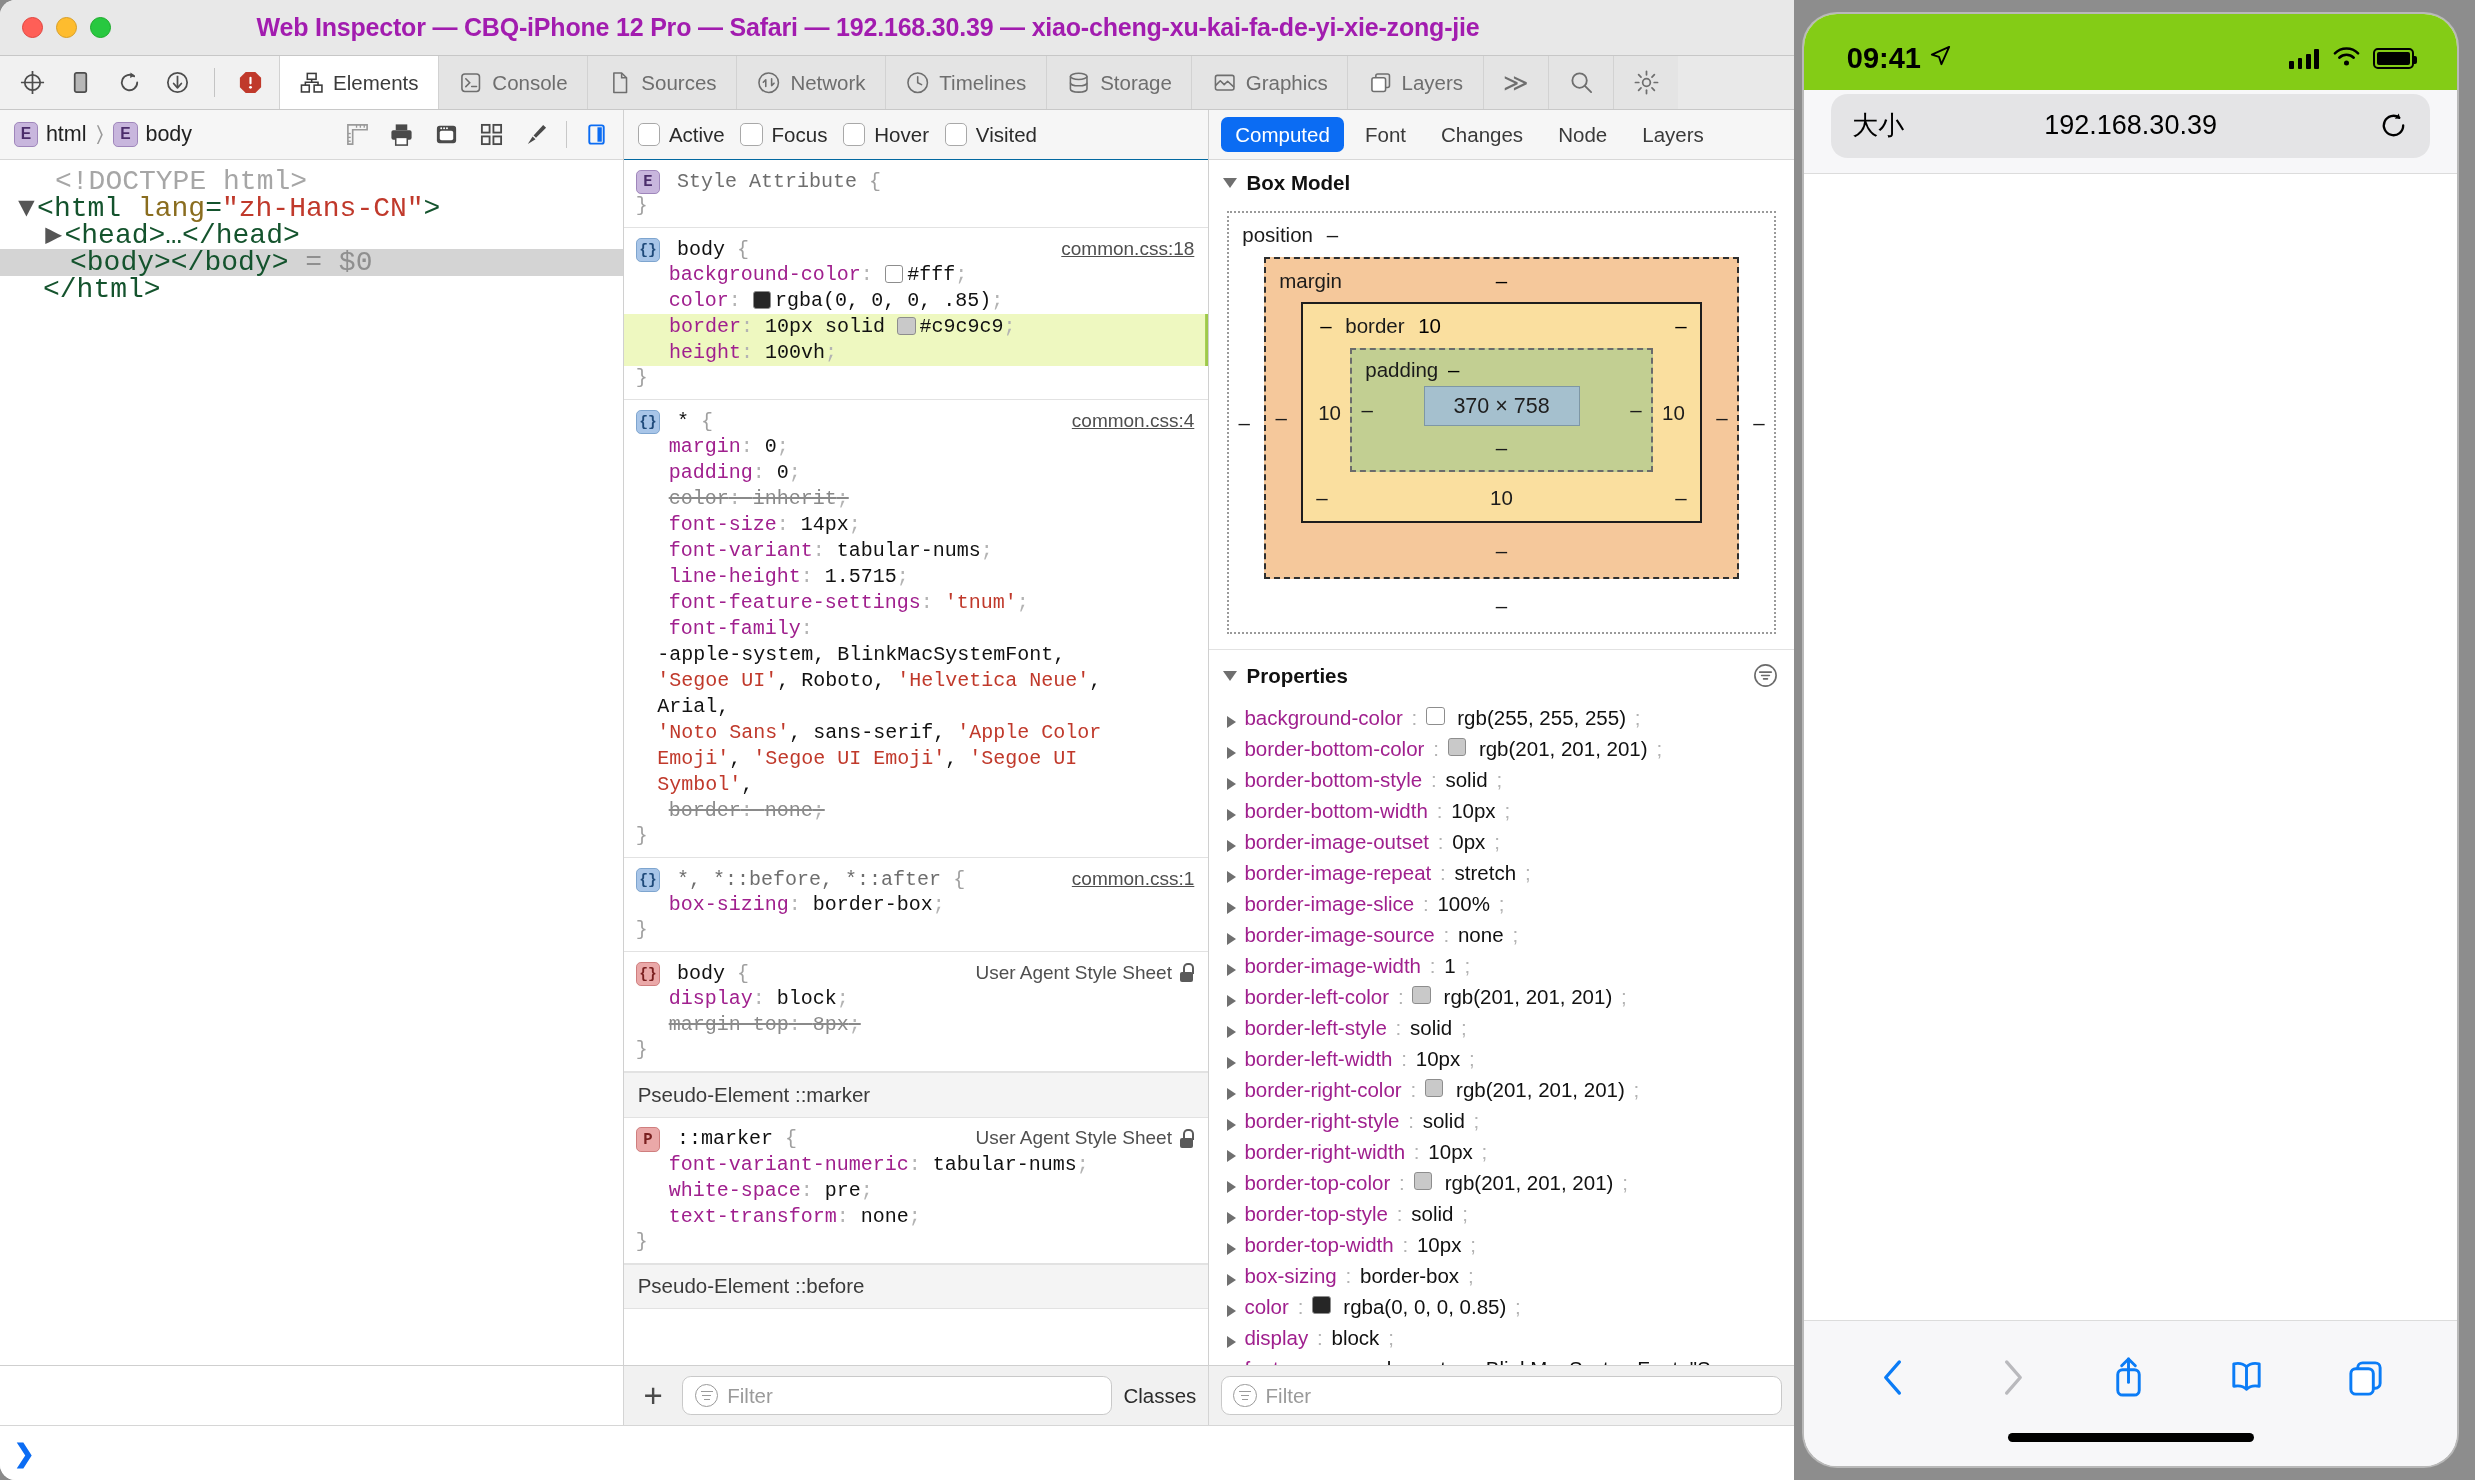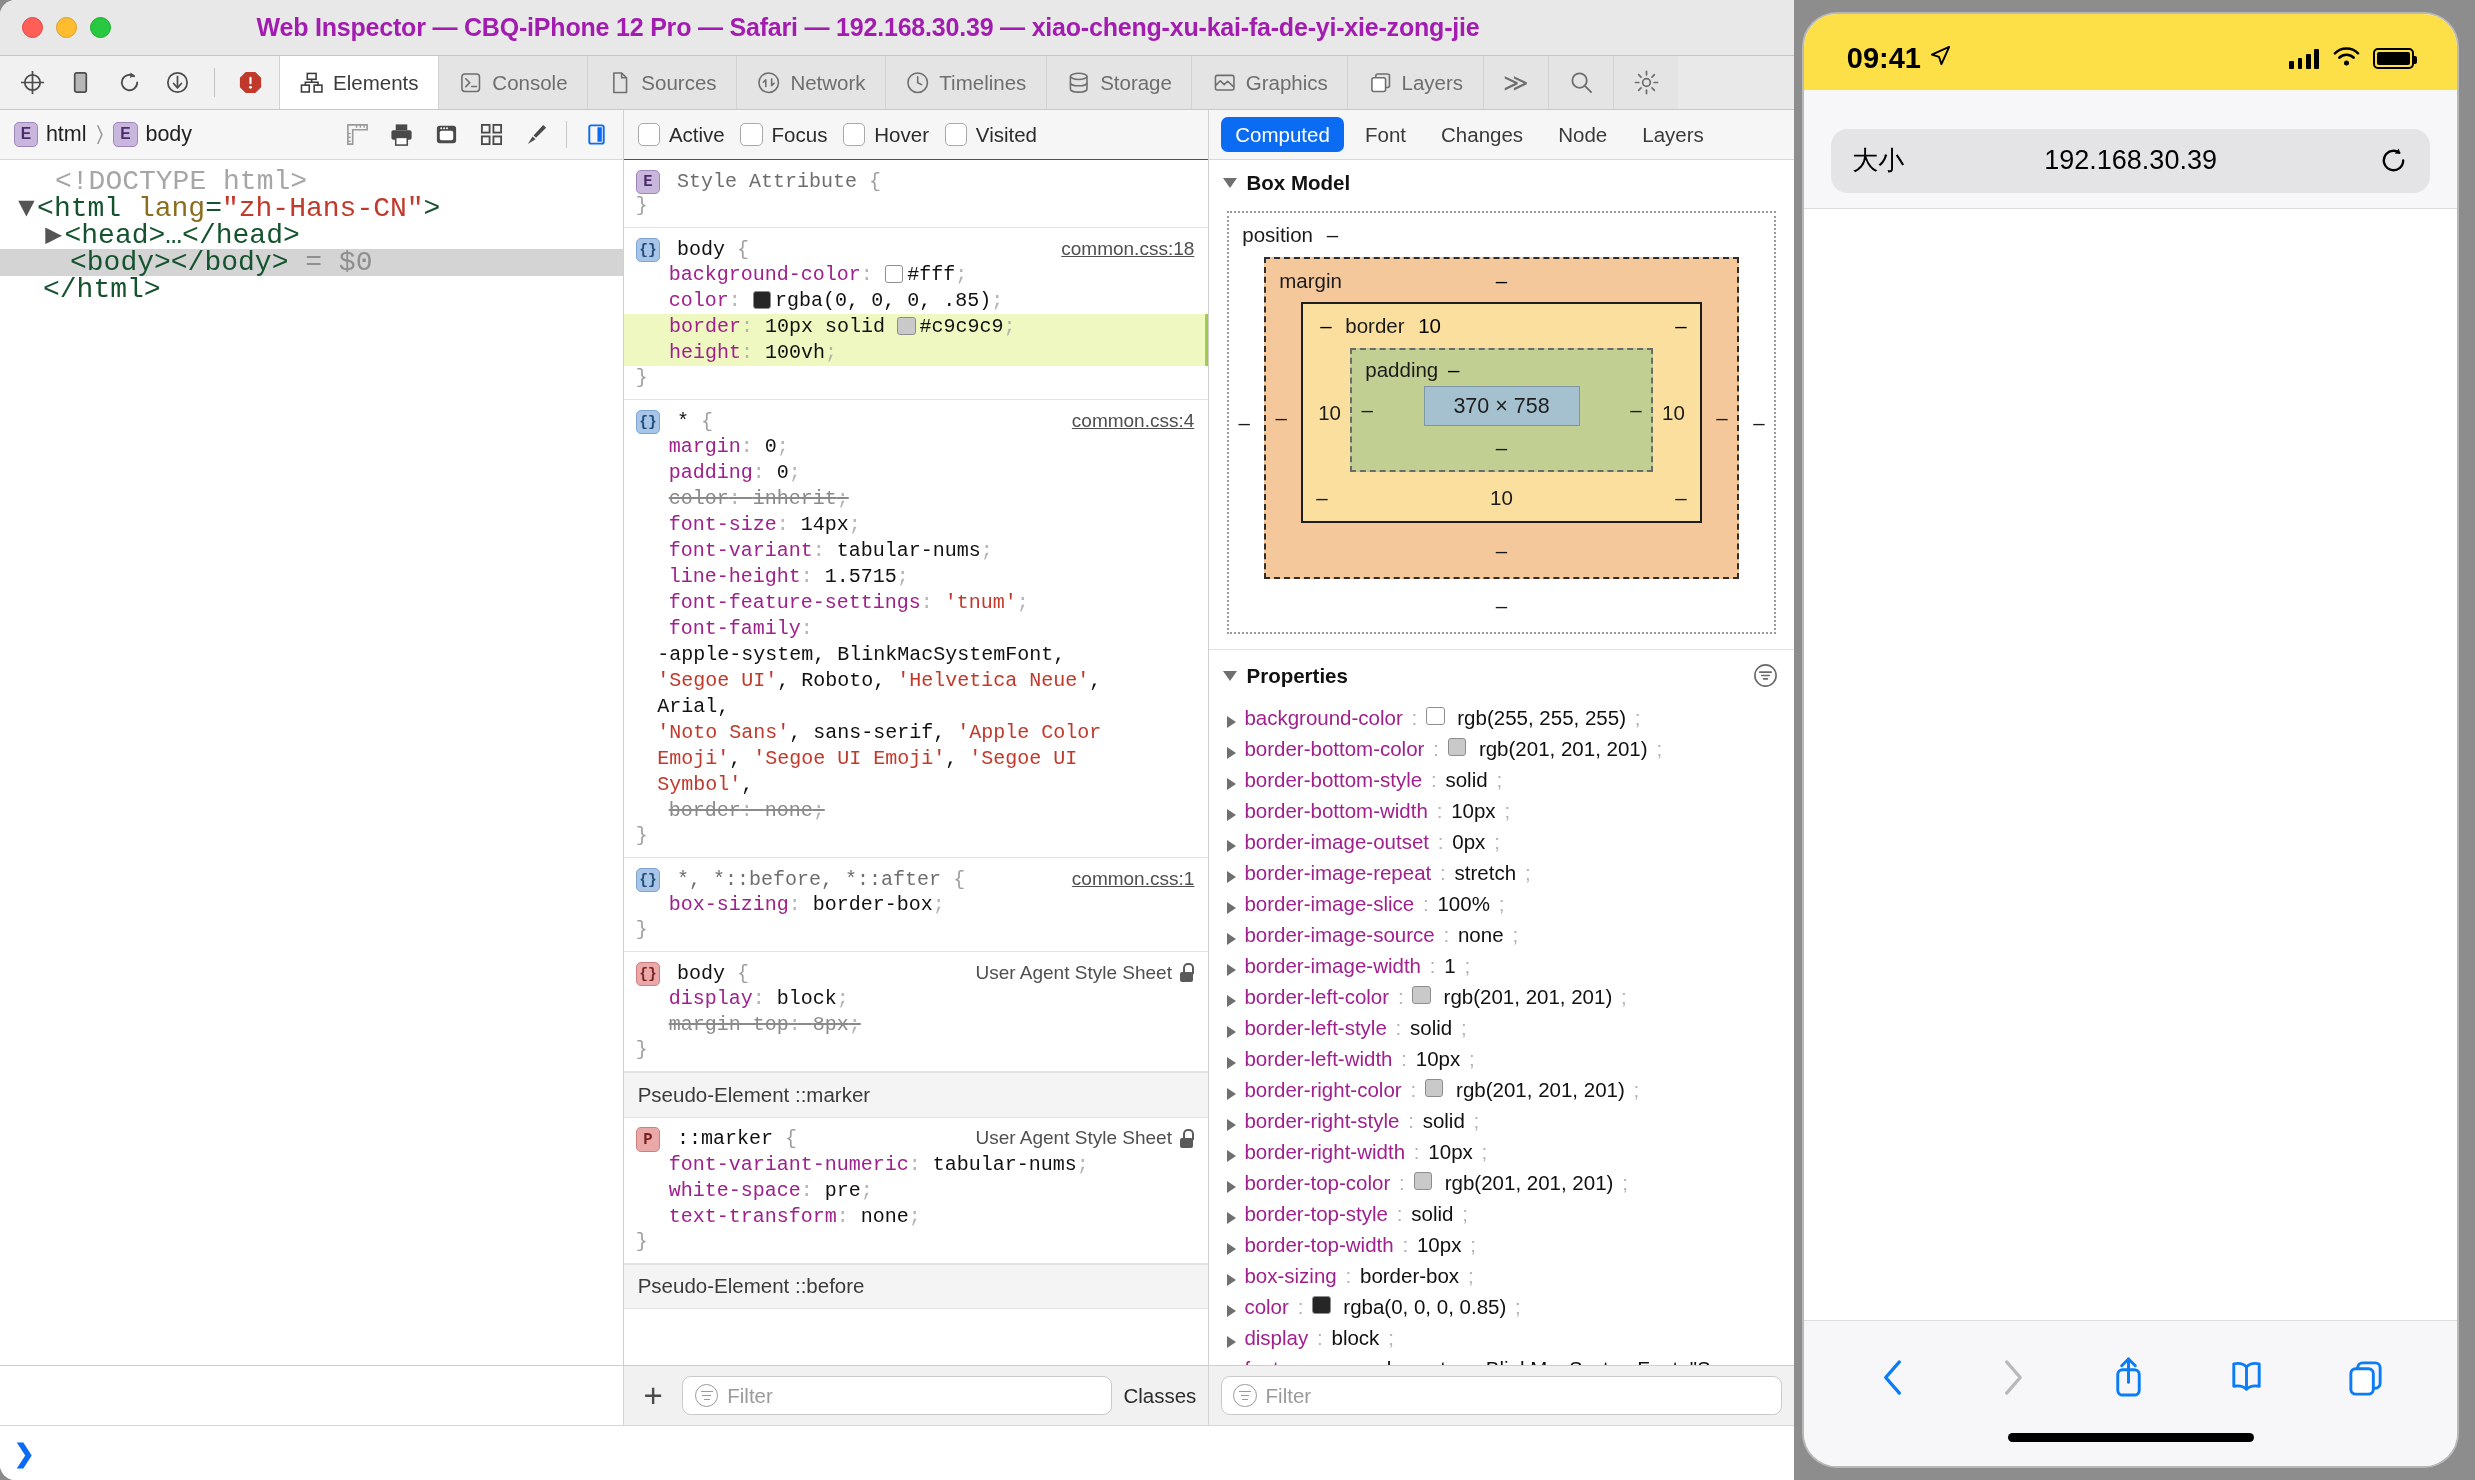--- a/index.html
+++ b/index.html
@@ -186,37 +186,37 @@
 
   
   .phone-area{width:681px;height:1480px;background:#8d8d8d;display:flex;align-items:stretch;}
   .phone{
     position:relative;margin:13.7px 17.6px 13.7px 9.8px;flex:1;background:#fff;
     border-radius:33px;overflow:hidden;display:flex;flex-direction:column;
     box-shadow:0 0 0 2px #b9b9b9;
   }
   .statusbar{
     height:76px;min-height:76px;display:flex;align-items:center;justify-content:space-between;
-    padding:13.7px 43px 0 43px;background:#fde047;
+    padding:13.7px 43px 0 43px;background:#84cc16;
   }
   .st-time{font-size:29px;font-weight:600;color:#000;display:flex;align-items:center;gap:6.8px;}
   .st-right{display:flex;align-items:center;gap:12.7px;}
   .bars{display:flex;align-items:flex-end;gap:3.4px;height:21.5px;}
   .bars i{width:4.9px;background:#000;border-radius:1px;}
   .bars i:nth-child(1){height:7.8px;}
   .bars i:nth-child(2){height:11.7px;}
   .bars i:nth-child(3){height:15.6px;}
   .bars i:nth-child(4){height:20.5px;}
   .batt{width:41px;height:20.5px;border:2px solid #000;border-radius:4.9px;padding:2px;position:relative;}
   .batt:after{content:"";position:absolute;right:-4.9px;top:5.9px;width:2.9px;height:7.8px;background:#000;border-radius:0 2px 2px 0;}
   .batt i{display:block;height:100%;width:100%;background:#000;border-radius:2px;}
   .urlbar-wrap{background:#f7f7f9;padding:3.9px 27px 15.6px 27px;}
   .urlbar{
     height:64px;background:#e4e4e6;border-radius:16.6px;display:flex;align-items:center;
-    padding:0 21.5px;position:relative;margin-top:35px;
+    padding:0 21.5px;position:relative;
   }
   .url-size{font-size:26px;color:#000;}
   .url-host{position:absolute;left:0;right:0;text-align:center;font-size:27px;color:#000;pointer-events:none;}
   .url-reload{margin-left:auto;color:#000;display:flex;align-items:center;}
   .page{flex:1;background:#fff;border-top:1px solid #dcdcdc;}
   .safaribar{
     height:146px;min-height:146px;background:#f7f7f9;border-top:1px solid #dcdcdc;
     display:flex;flex-direction:column;
   }
   .sb-icons{flex:1;display:flex;align-items:center;justify-content:space-around;padding:0 33px;}

